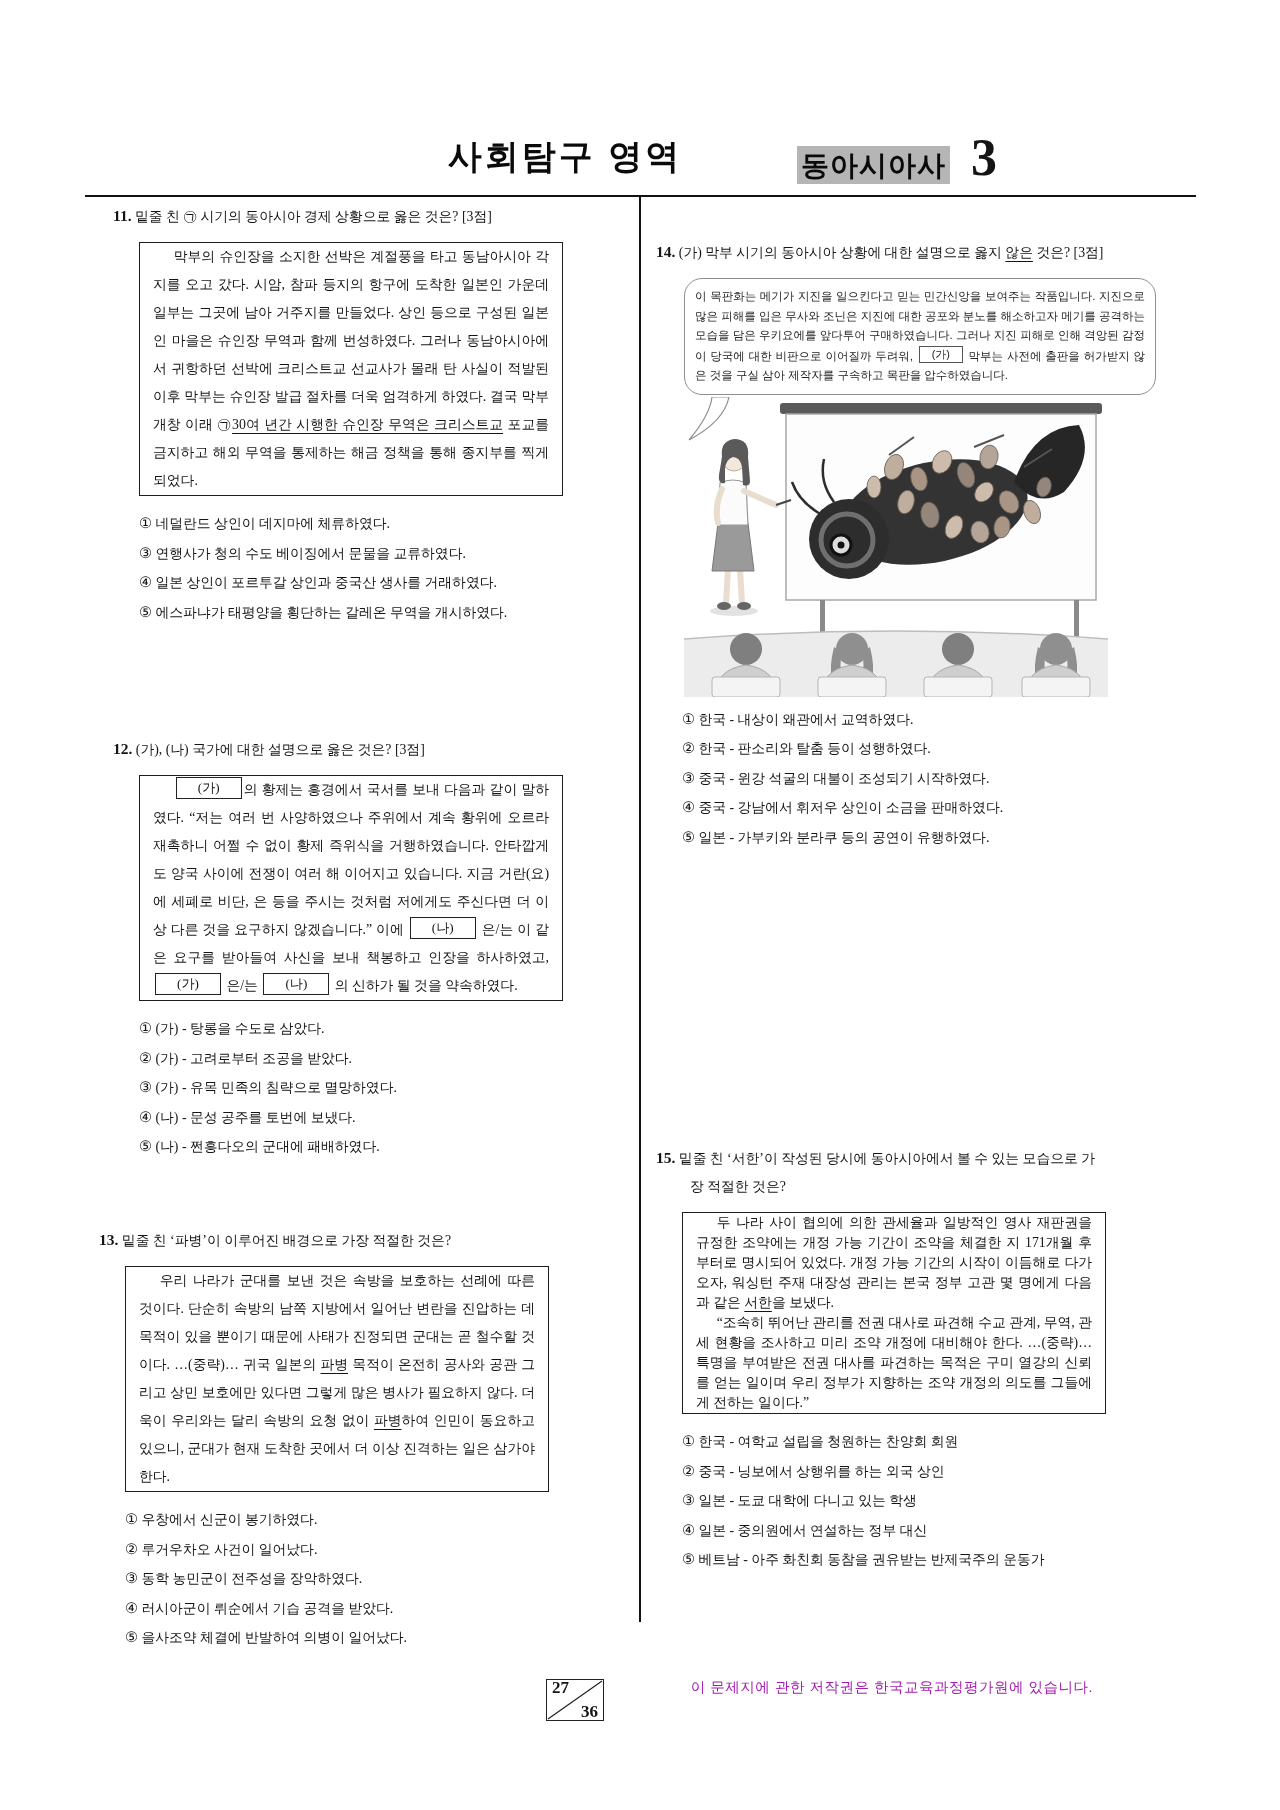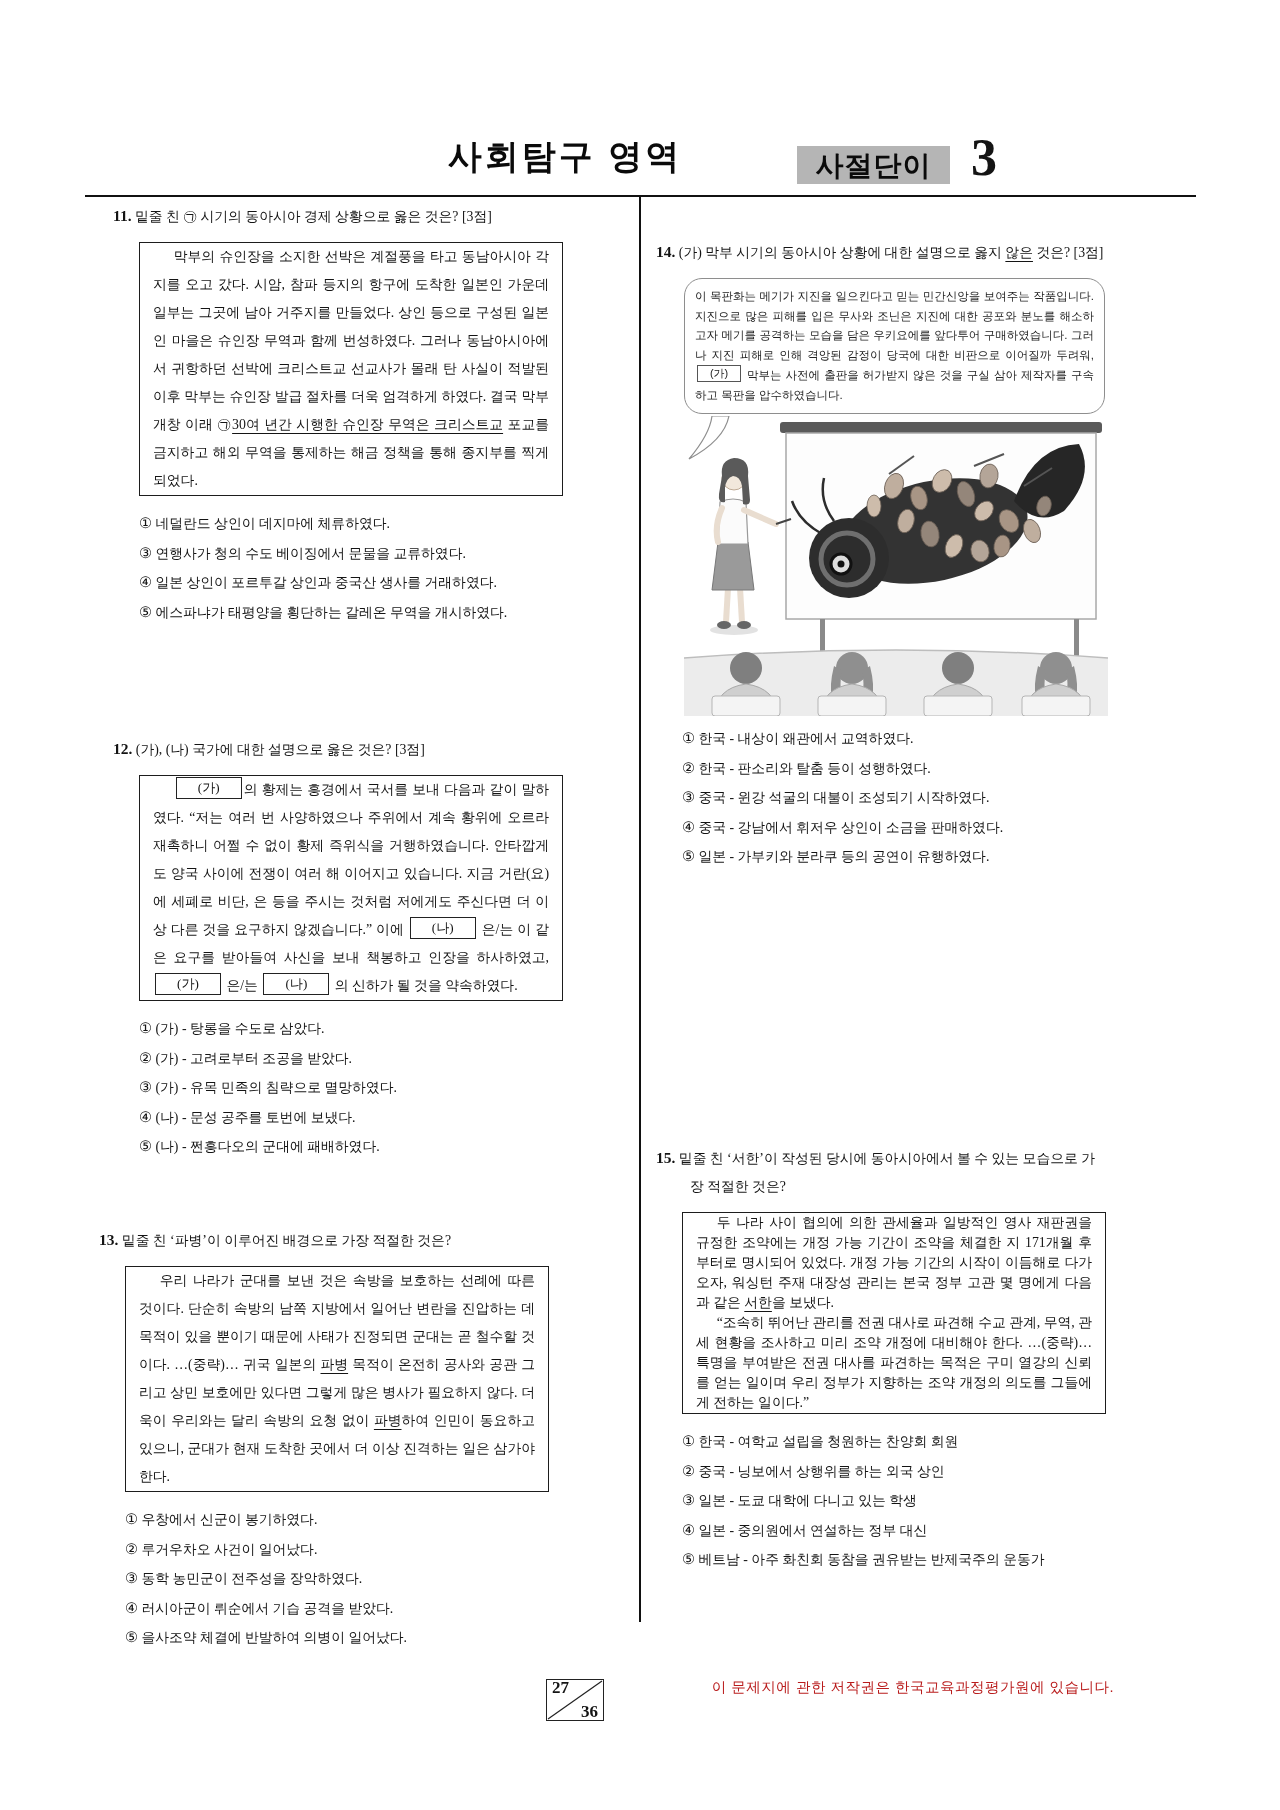--- a/index.html
+++ b/index.html
@@ -46,49 +46,49 @@
   .mk { font-size:14.5px; }
 
   .inline-box {
     display:inline-block; text-indent:0; text-align:center;
     border:1.3px solid #222; min-width:40px; padding:0 12px;
     line-height:20px; font-size:0.95em; margin:0 2px; vertical-align:2px;
   }
 
   
   .bubble {
-    box-sizing:border-box; margin:11px 0 0 28px; width:421px;
+    box-sizing:border-box; margin:11px 0 0 28px; width:472px;
     border:1.3px solid #8e8e8e; border-radius:18px; padding:8px 10px;
     font-family:"Liberation Sans","DejaVu Sans",sans-serif;
     font-size:11.5px; line-height:19.5px; color:#222;
   }
   .bubble .para { text-indent:0; }
   .bubble .inline-box { min-width:26px; padding:0 8px; line-height:15px; border-color:#555; }
   .illus { margin:2px 0 0 28px; width:424px; height:300px; }
 
   
   .page-frac {
     position:absolute; left:546px; top:1639px; width:56px; height:40px;
     border:1.5px solid #222; background:#fff;margin-top:40px;
   }
   .frac-top { position:absolute; left:5px; top:-2px; font-size:17px; font-weight:600; }
   .frac-bottom { position:absolute; right:5px; bottom:-2px; font-size:17px; font-weight:600; }
   .copyright {
-    position:absolute; top:1678px; right:166px;
-    font-family:"Liberation Sans","DejaVu Sans",sans-serif;
-    font-size:14.5px; color:#b91c1c; letter-spacing:0.5px;
+    position:absolute; top:1678px; right:187px;
+    font-family:"Liberation Sans","DejaVu Sans",sans-serif;
+    font-size:14.5px; color:#a21caf; letter-spacing:0.5px;
   }
 </style>
 </head>
 <body>
 
 <div class="page">
 
   <div class="header-title">사회탐구 영역</div>
-  <div class="subject-badge">사절단이</div>
+  <div class="subject-badge">동아시아사</div>
   <div class="page-num-big">3</div>
   <div class="header-rule"></div>
   <div class="col-divider"></div>
 
   <section class="q q-left" style="left:113px; top:202px;">
     <div class="q-head">
       <span class="q-num">11.</span>
       <span><span>밑줄 친 ㉠ 시기의 동아시아 경제 상황으로 옳은 것은? [3점]</span></span>
     </div>
     <div class="p-box">

